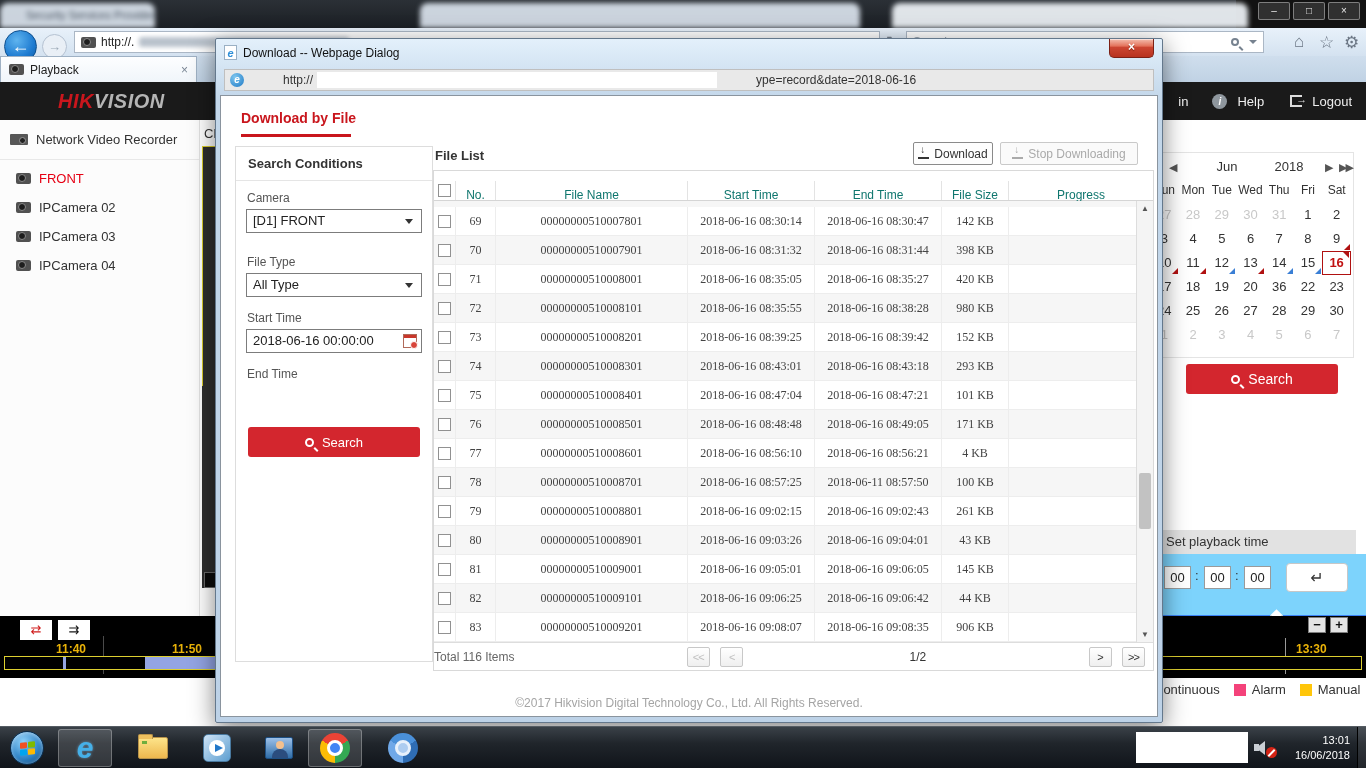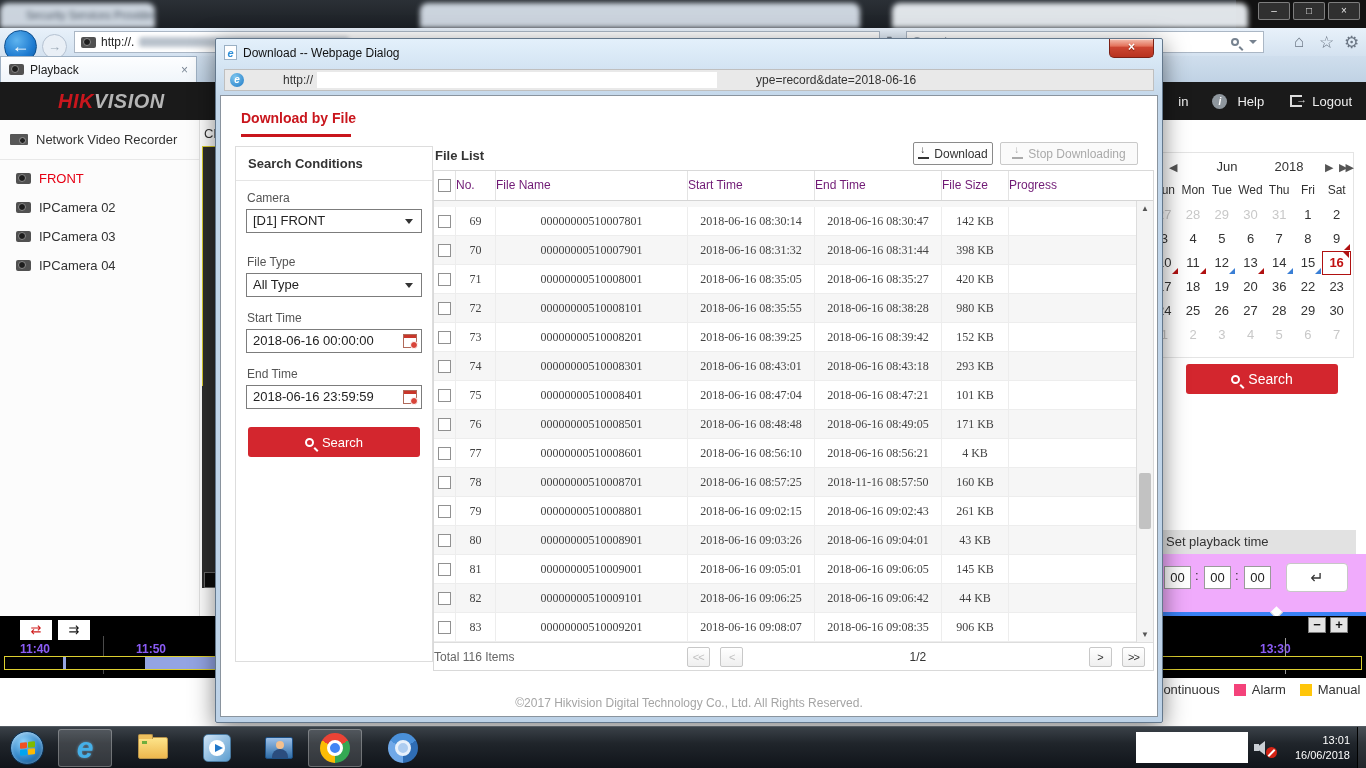--- a/index.html
+++ b/index.html
@@ -106,38 +106,38 @@
   .cal-search { position:absolute; left:1186px; top:364px; width:152px; height:30px; border-radius:3px;
     background:#d3262e; color:#fff; font-size:14px; display:flex; align-items:center; justify-content:center;
     gap:8px; z-index:2; }
   .mag-white { width:9px; height:9px; border:2px solid #fff; border-radius:50%; position:relative; }
   .mag-white::after { content:""; position:absolute; width:2px; height:5px; background:#fff; left:8px; top:7px; transform:rotate(-45deg); }
 
   
   .spt-bar { position:absolute; left:1120px; top:530px; width:236px; height:24px; background:#e2e2e2;
     z-index:2; font-size:13px; color:#333; line-height:24px; }
   .spt-bar span { position:absolute; left:46px; }
-  .spt-row { position:absolute; left:1120px; top:554px; width:246px; height:64px; background:#f0abfc; z-index:2;
-    border-bottom:6px solid #3b82f6;text-decoration:underline; }
+  .spt-row { position:absolute; left:1120px; top:554px; width:246px; height:64px; background:#7dd3fc; z-index:2;
+    border-bottom:3px solid #3b82f6;text-decoration:underline; }
   .tf { position:absolute; top:12px; width:27px; height:23px; border:1px solid #9a9a9a; background:#fff;
     font-size:13px; color:#222; text-align:center; line-height:21px; }
   .tf-h { left:44px; } .tf-m { left:84px; } .tf-s { left:124px; }
   .tf-colon { position:absolute; top:14px; font-size:13px; color:#333; }
   .col1 { left:75px; } .col2 { left:115px; }
   .enter-btn { position:absolute; left:166px; top:9px; width:62px; height:29px; border:1px solid #c7c7c7;
     border-radius:4px; background:#fff; color:#333; font-size:16px; text-align:center; line-height:27px; }
   .spt-notch { position:absolute; left:152px; bottom:-5px; width:9px; height:9px; background:#fff;
     border-right:1px solid #ccc; border-bottom:1px solid #ccc; transform:rotate(45deg); }
 
   
   .timeline { position:absolute; left:0; top:616px; width:1366px; height:62px; background:#000; z-index:2; }
   .tl-btn { position:absolute; top:4px; width:32px; height:20px; background:#fff; text-align:center;
     font-size:13px; line-height:19px; }
   .tl-btn1 { left:20px; color:#cf1a1a; } .tl-btn2 { left:58px; color:#111; }
-  .tl-time { position:absolute; top:26px; font-size:12px; font-weight:bold; color:#8b5cf6; }
+  .tl-time { position:absolute; top:26px; font-size:12px; font-weight:bold; color:#eab308;margin-left:36px; }
   .t1140 { left:20px; } .t1150 { left:136px; } .t1330 { left:1260px; }
   .tl-grid { position:absolute; top:20px; width:1px; height:38px; background:#4a4a4a; }
   .g1 { left:103px; }
   .tl-cursor { position:absolute; left:1285px; top:22px; width:1px; height:36px; background:#9a9a9a; }
   .tl-track { position:absolute; left:4px; top:40px; width:1358px; height:14px; border:1px solid #ddcf30; background:#000; }
   .tl-blue { position:absolute; left:140px; top:0; width:88px; height:12px; background:#93a4e3; }
   .tl-tick { position:absolute; left:58px; top:0; width:3px; height:12px; background:#93a4e3; }
   .tl-zoom { position:absolute; top:1px; width:18px; height:16px; background:#e4e4e4; border:1px solid #7e7e7e;
     font-size:13px; font-weight:bold; color:#111; text-align:center; line-height:14px; }
   .zo { left:1308px; } .zi { left:1330px; }
@@ -194,21 +194,21 @@
   .fl-btn { position:absolute; top:46px; height:23px; border:1px solid #8a8a8a; border-radius:2px; background:#fdfdfd;
     font-size:12px; color:#333; display:flex; align-items:center; justify-content:center; gap:5px; }
   .btn-download { right:164px; width:80px; }
   .btn-stop { right:19px; width:138px; border-color:#c9c9c9; color:#aaa; background:#fafafa; }
   .ico-dl { position:relative; width:11px; height:11px; }
   .ico-dl::before { content:"↓"; position:absolute; left:2px; top:-4px; font-size:10px; font-weight:bold; }
   .ico-dl::after { content:""; position:absolute; left:0; bottom:0; width:11px; height:2px; background:currentColor; }
 
   .table-wrap { position:absolute; left:212px; top:74px; width:721px; height:501px; border:1px solid #d9d9d9; background:#fff; }
   .thead { display:flex; height:30px; border-bottom:1px solid #d5d5d5; }
-  .th { font-size:12px; color:#701a75; text-align:left; line-height:29px; border-right:1px solid #e3e3e3; }
+  .th { font-size:12px; color:#0f766e; text-align:center; line-height:29px; border-right:1px solid #e3e3e3;margin-top:10px; }
   .th:last-child { border-right:none; }
   .c-cb { width:22px; display:flex; align-items:center; justify-content:center; }
   .c-no { width:40px; } .c-name { width:192px; } .c-start { width:127px; } .c-end { width:127px; }
   .c-size { width:67px; } .c-prog { flex:1; }
   .tbody { position:absolute; left:0; top:30px; width:702px; height:441px; overflow:hidden; }
   .tbody::before { content:""; position:absolute; left:0; top:0; width:100%; height:6px; background:#f6f6f6;
     border-bottom:1px solid #ececec; }
   .trows { position:absolute; left:0; top:6px; width:100%; }
   .trow { display:flex; height:29px; border-bottom:1px solid #ededed; background:#fff;font-family:Liberation Serif, serif; }
   .trow:nth-child(even) { background:#f6f6f6; }
@@ -738,24 +738,20 @@
         <div class="sc-widget w2">
           <span>All Type</span>
           <span class="sel-chev"></span>
         </div>
         <span class="sc-label l3">Start Time</span>
         <div class="sc-widget w3">
           <span>2018-06-16 00:00:00</span>
           <span class="cal-ico"></span>
         </div>
         <span class="sc-label l4">End Time</span>
-        <div class="sc-widget w4">
-          <span>2018-06-16 23:59:59</span>
-          <span class="cal-ico"></span>
-        </div>
         <div class="sc-search">
           <span class="mag-white"></span>
           <span>Search</span>
         </div>
       </div>
 
       <div class="fl-title">File List</div>
       <div class="fl-btn btn-download">
         <span class="ico-dl"></span>
         <span>Download</span>
@@ -888,22 +884,22 @@
                 <div class="tc c-prog"></div>
               </div>
 
               <div class="trow">
                 <div class="tc c-cb">
                   <span class="cb"></span>
                 </div>
                 <div class="tc c-no">78</div>
                 <div class="tc c-name">00000000510008701</div>
                 <div class="tc c-start">2018-06-16 08:57:25</div>
-                <div class="tc c-end">2018-11-16 08:57:50</div>
-                <div class="tc c-size">160 KB</div>
+                <div class="tc c-end">2018-06-11 08:57:50</div>
+                <div class="tc c-size">100 KB</div>
                 <div class="tc c-prog"></div>
               </div>
 
               <div class="trow">
                 <div class="tc c-cb">
                   <span class="cb"></span>
                 </div>
                 <div class="tc c-no">79</div>
                 <div class="tc c-name">00000000510008801</div>
                 <div class="tc c-start">2018-06-16 09:02:15</div>

